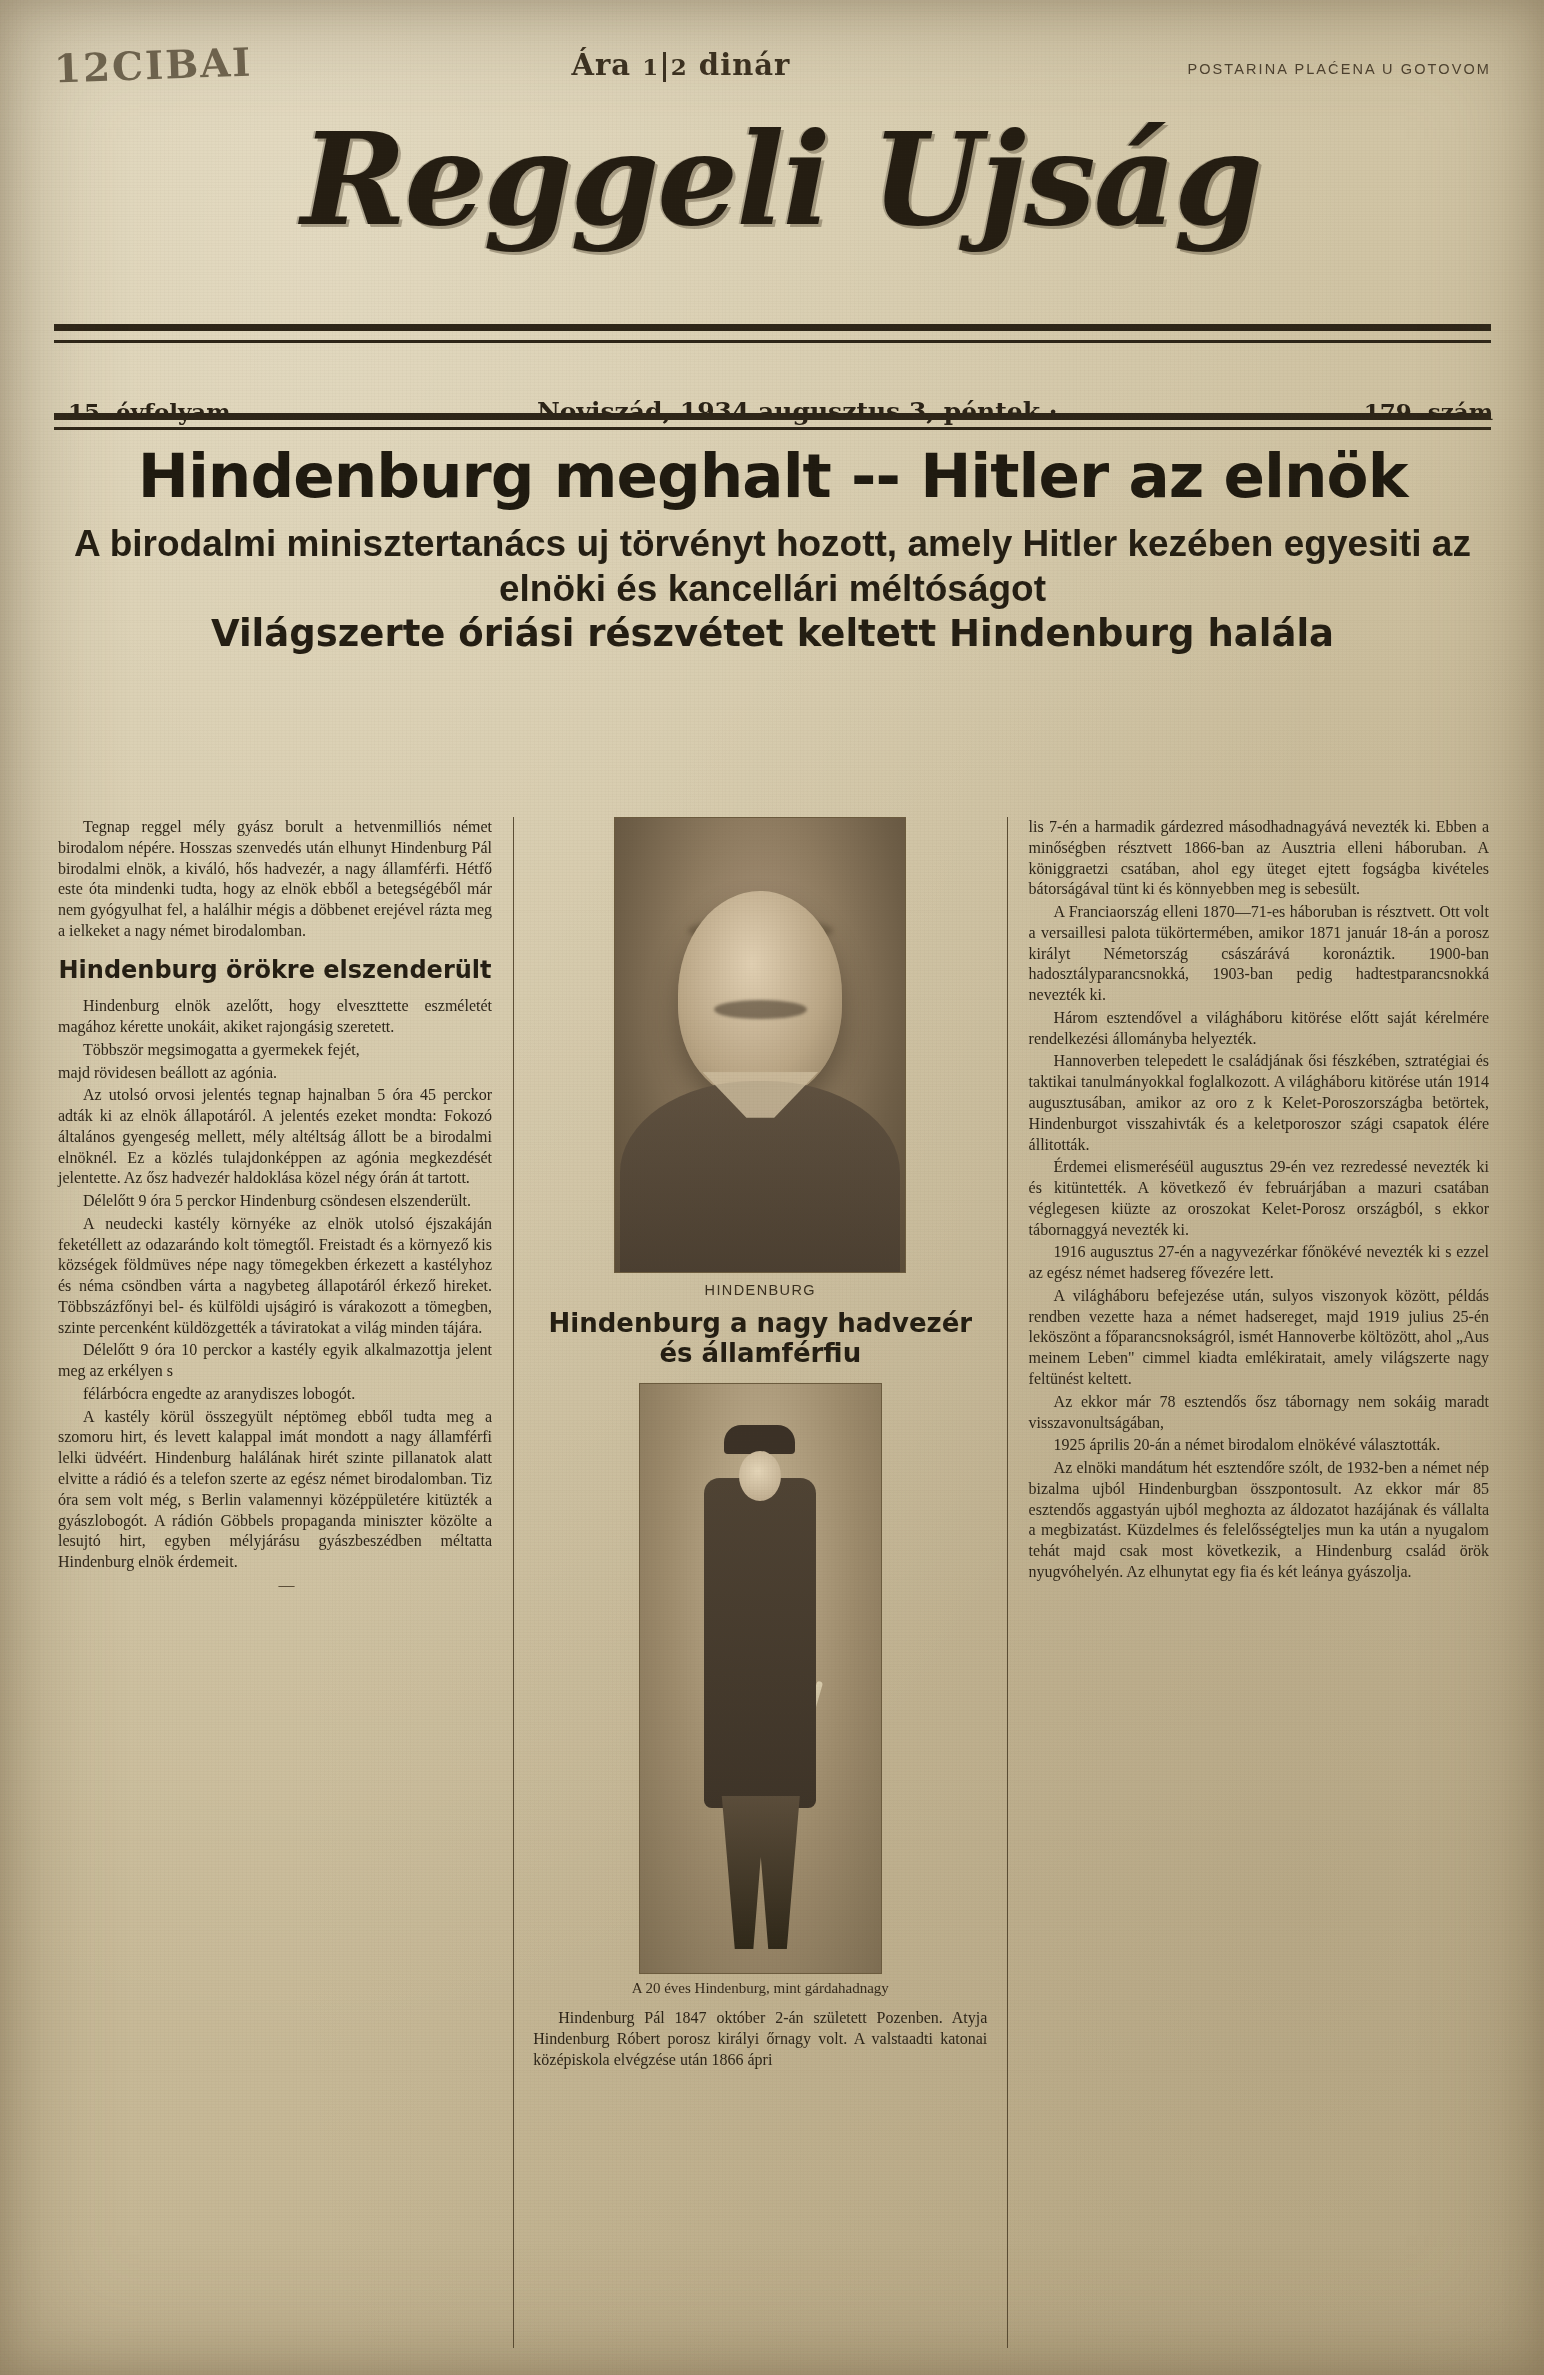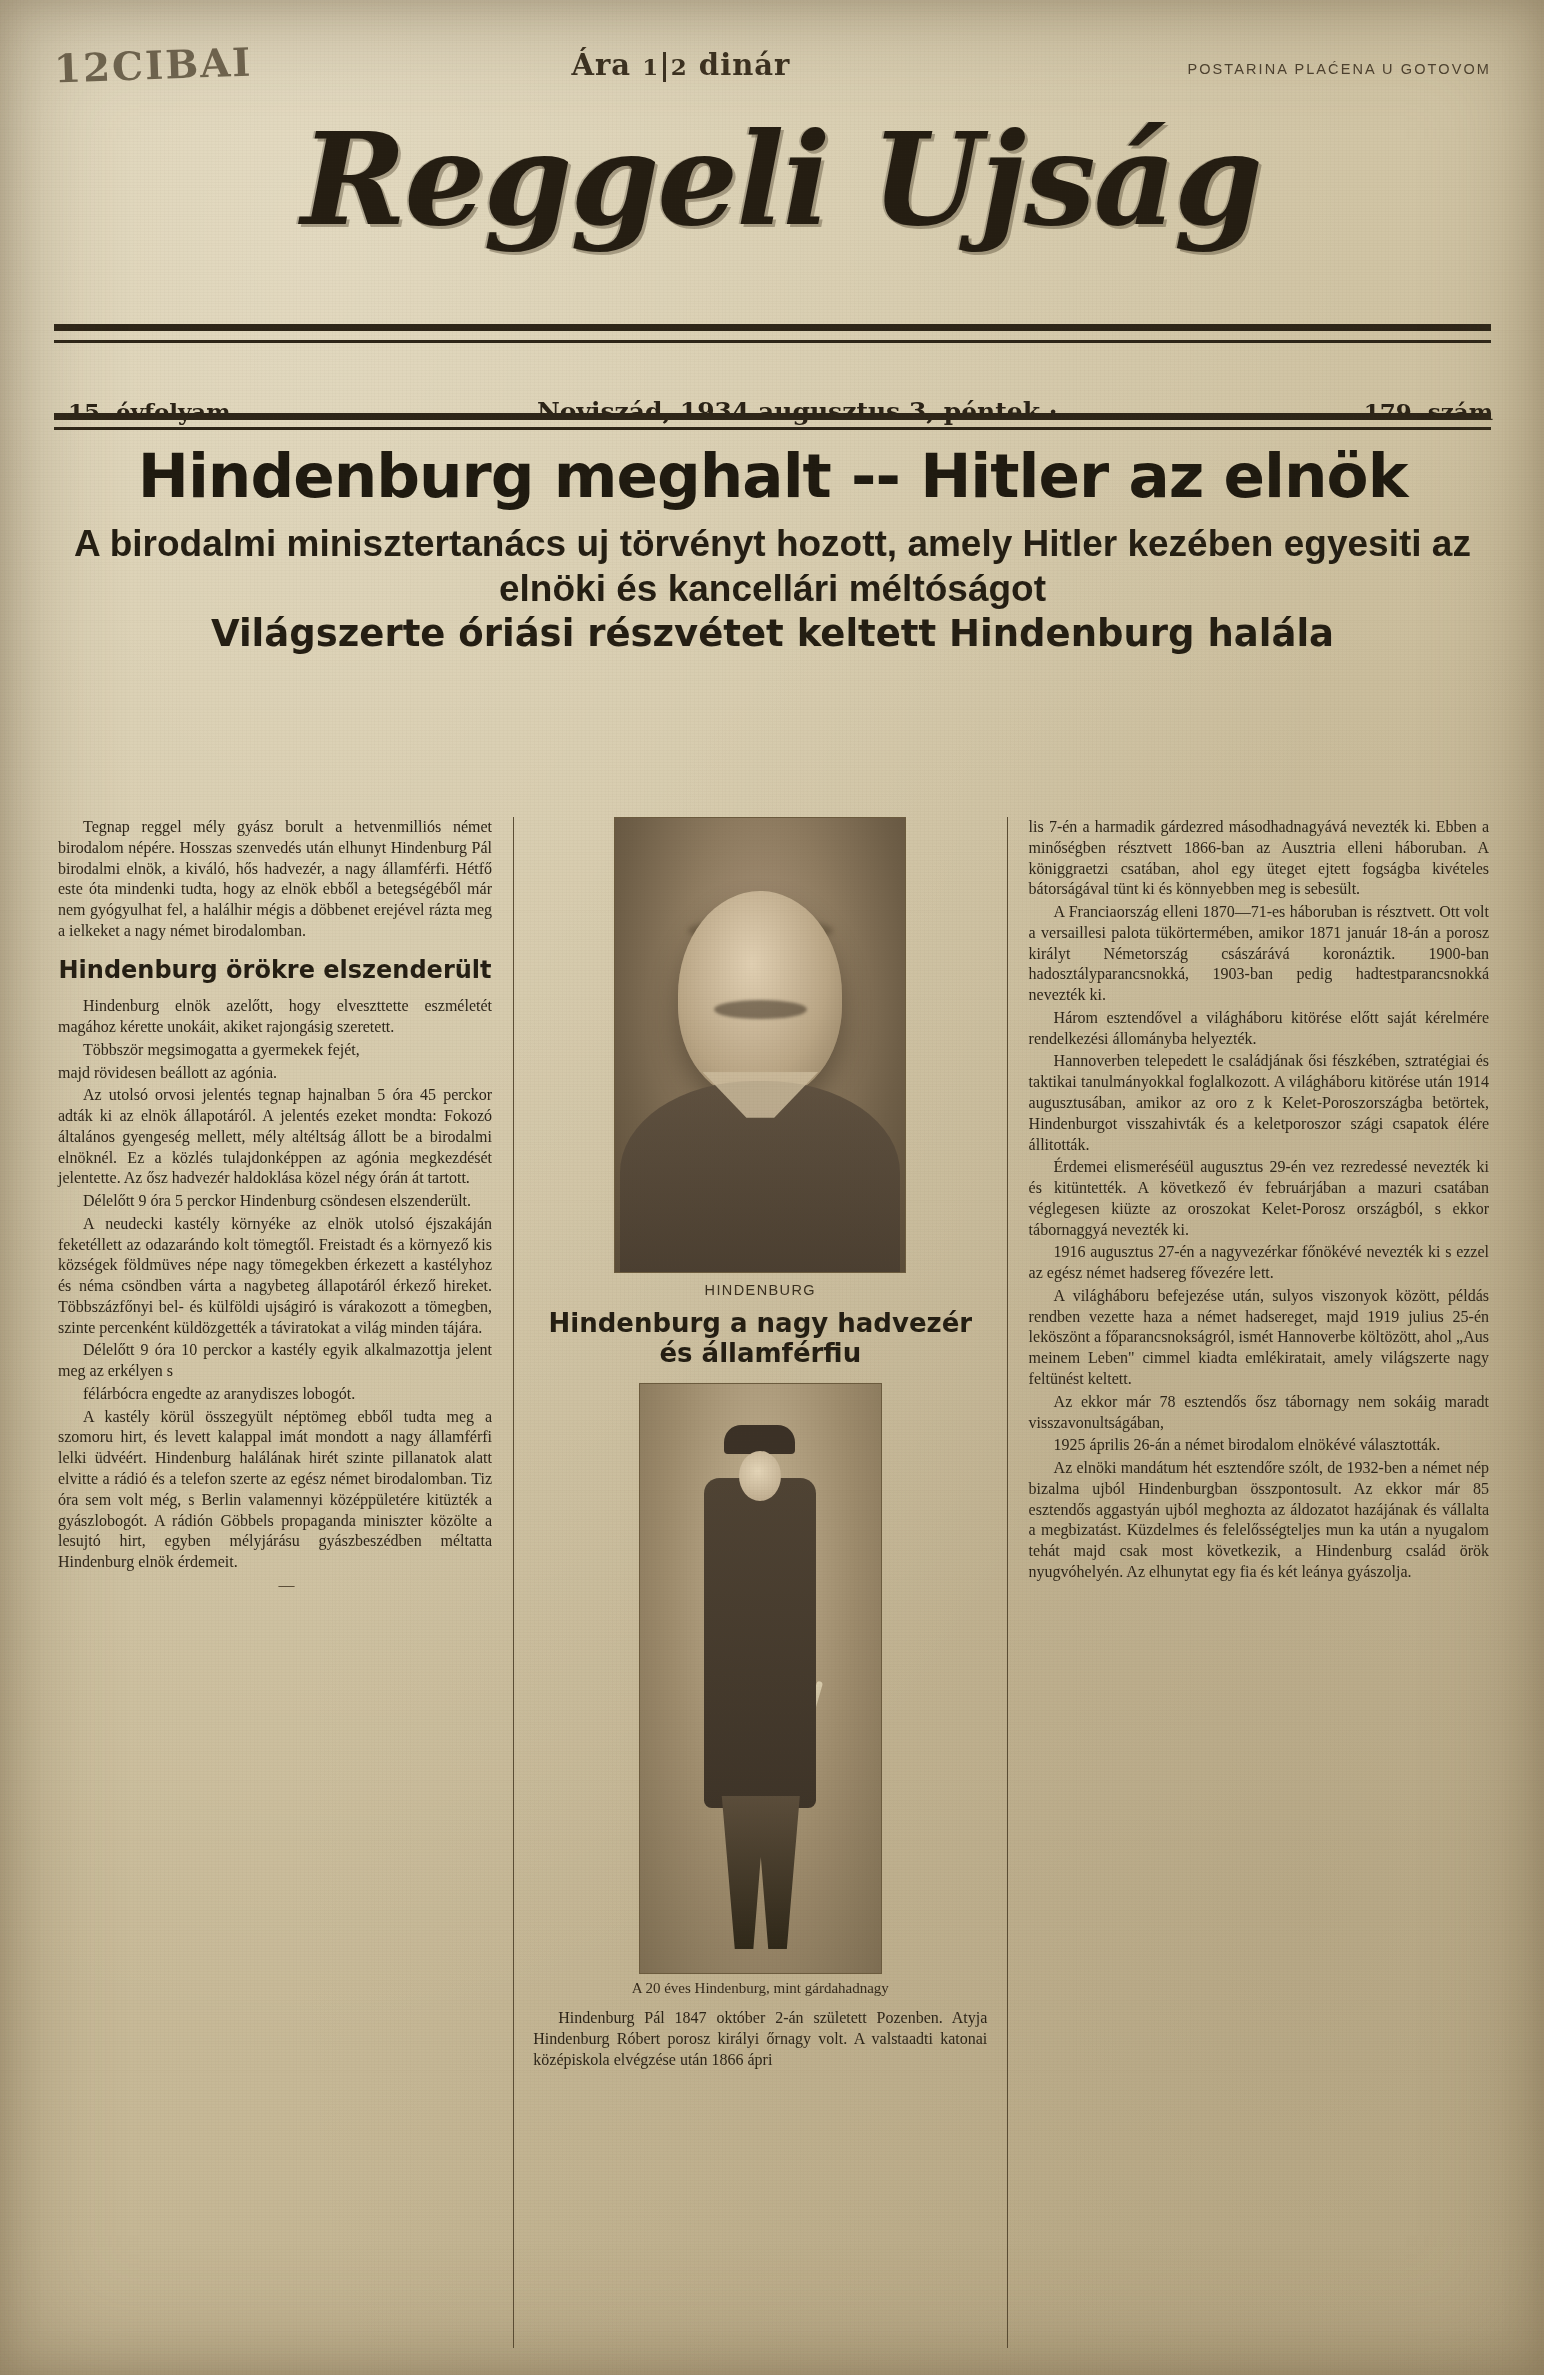--- a/index.html
+++ b/index.html
@@ -414,21 +414,21 @@
 
     <div class="col right">
       <p class="noind">lis 7-én a harmadik gárdezred másodhadnagyává nevezték ki. Ebben a minőségben résztvett 1866-ban az Ausztria elleni háboruban. A königgraetzi csatában, ahol egy üteget ejtett fogságba kivételes bátorságával tünt ki és könnyebben meg is sebesült.</p>
       <p>A Franciaország elleni 1870—71-es háboruban is résztvett. Ott volt a versaillesi palota tükörtermében, amikor 1871 január 18-án a porosz királyt Németország császárává koronáztik. 1900-ban hadosztályparancsnokká, 1903-ban pedig hadtestparancsnokká nevezték ki.</p>
       <p class="bold-lead">Három esztendővel a világháboru kitörése előtt saját kérelmére rendelkezési állományba helyezték.</p>
       <p>Hannoverben telepedett le családjának ősi fészkében, sztratégiai és taktikai tanulmányokkal foglalkozott. A világháboru kitörése után 1914 augusztusában, amikor az oro z k Kelet-Poroszországba betörtek, Hindenburgot visszahivták és a keletporoszor szági csapatok élére állitották.</p>
       <p>Érdemei elismeréséül augusztus 29-én vez rezredessé nevezték ki és kitüntették. A következő év februárjában a mazuri csatában véglegesen kiüzte az oroszokat Kelet-Porosz országból, s ekkor tábornaggyá nevezték ki.</p>
       <p class="bold-lead">1916 augusztus 27-én a nagyvezérkar főnökévé nevezték ki s ezzel az egész német hadsereg fővezére lett.</p>
       <p>A világháboru befejezése után, sulyos viszonyok között, példás rendben vezette haza a német hadsereget, majd 1919 julius 25-én leköszönt a főparancsnokságról, ismét Hannoverbe költözött, ahol „Aus meinem Leben" cimmel kiadta emlékiratait, amely világszerte nagy feltünést keltett.</p>
       <p>Az ekkor már 78 esztendős ősz tábornagy nem sokáig maradt visszavonultságában,</p>
-      <p class="bold-lead">1925 április 26-án a német birodalom elnökévé választották.</p>
+      <p class="bold-lead">1925 április 20-án a német birodalom elnökévé választották.</p>
       <p>Az elnöki mandátum hét esztendőre szólt, de 1932-ben a német nép bizalma ujból Hindenburgban összpontosult. Az ekkor már 85 esztendős aggastyán ujból meghozta az áldozatot hazájának és vállalta a megbizatást. Küzdelmes és felelősségteljes mun ka után a nyugalom tehát majd csak most következik, a Hindenburg család örök nyugvóhelyén. Az elhunytat egy fia és két leánya gyászolja.</p>
     </div>
   </div>
 
   <div class="grain"></div>
   <div class="edge-shadow"></div>
 </div>
 
 
 </body></html>

